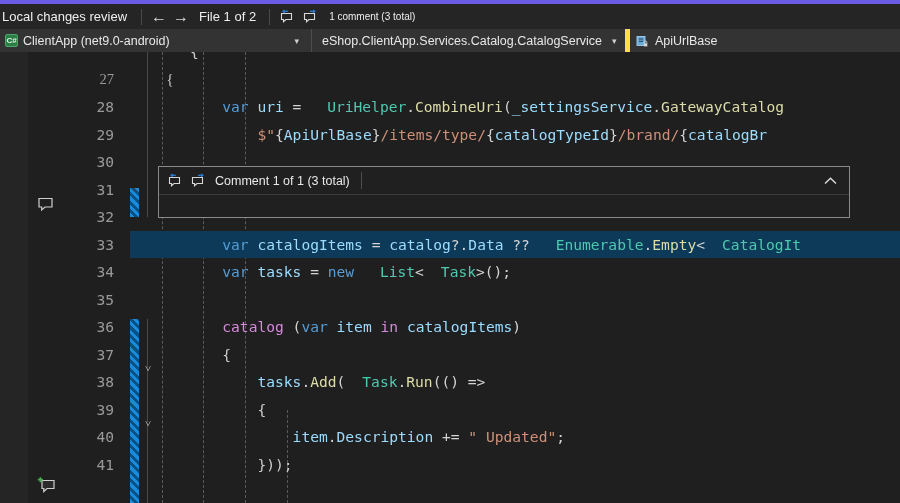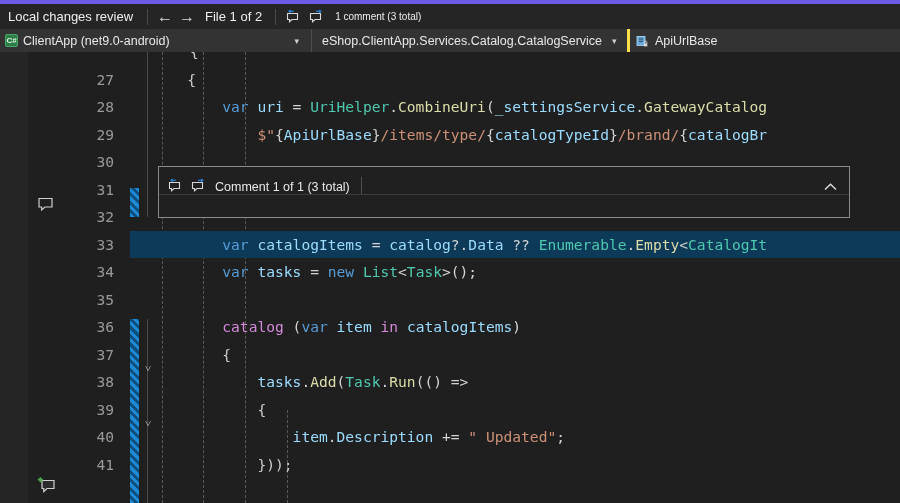--- a/index.html
+++ b/index.html
@@ -16,21 +16,20 @@
     position: absolute; top: 0; left: 0; width: 900px; height: 4px;
     background: #6b5ce7;
   }
 
   
   .review-bar {
     position: absolute; top: 4px; left: 0; width: 900px; height: 25px;
     background: #252526;
     display: flex; align-items: center;
     color: #e6e6e6; font-size: 13px;
-    padding-left: 6px;
   }
   .review-title { font-size: 13px; color: #eeeeee; padding: 0 8px 0 2px; }
   .vsep { width: 1px; height: 16px; background: #4a4a4a; margin: 0 6px; }
   .tb-btn {
     display: flex; align-items: center; justify-content: center;
     height: 20px; min-width: 22px; padding: 0 3px; color: #e0e0e0;
   }
   .arrow-glyph { font-size: 16px; line-height: 16px; color: #dcdcdc; }
   .file-count { font-size: 13px; color: #eeeeee; padding: 0 7px; }
   .comment-count { font-size: 10px; color: #eeeeee; padding-left: 7px; }
@@ -46,21 +45,21 @@
   }
   .nav-combo {
     display: flex; align-items: center; height: 23px;
     padding: 0 4px 0 5px;
   }
   .nav-combo .label { margin-left: 5px; white-space: nowrap; }
   .nav-caret {
     color: #cfcfcf; font-size: 9px; margin-left: auto; padding: 0 8px 0 10px;
   }
   .combo-proj { width: 312px; border-right: 1px solid #4d4d4d; }
-  .combo-type { width: 318px; border-right: 3px solid #fde047; }
+  .combo-type { width: 318px; border-right: 5px solid #fde047; }
   .combo-member { flex: 1; }
 
   
   .cs-icon {
     width: 13px; height: 13px; border-radius: 2px;
     background: #2d7d46; border: 1px solid #49a76a;
     display: flex; align-items: center; justify-content: center;
     color: #d9f5e2; font-size: 8px; font-weight: bold; line-height: 1;
     flex: none;
   }
@@ -110,35 +109,35 @@
   }
 
   
   .iguide {
     position: absolute; width: 0; border-left: 1px dashed #5a5a5a;
   }
 
   
   .kw   { color: #569cd6; }   
   .ctl  { color: #d38ad8; }   
-  .type { color: #4ec9b0; }   
+  .type { color: #4ec9b0; margin-left: 17px; }   
   .meth { color: #dcdcaa; }   
   .id   { color: #9cdcfe; }   
   .str  { color: #ce9178; }   
   .op   { color: #d4d4d4; }   
   .pun  { color: #cccccc; }
 
   
   .comment-popup {
     position: absolute; left: 158px; top: 166px; width: 692px;
     background: #202020; border: 1px solid #8a8a8a;
     z-index: 50;
   }
   .cp-header {
-    height: 28px; display: flex; align-items: flex-end;
+    height: 28px; display: flex; align-items: center;
     padding: 0 8px 0 8px; border-bottom: 1px solid #3c3c3c;
     font-family: "Liberation Sans", sans-serif;
   }
   .cp-header .title {
     font-size: 12.5px; color: #e8e8e8; padding-left: 8px;
   }
   .cp-header .hsep { width: 1px; height: 17px; background: #4d4d4d; margin-left: 11px; }
   .cp-collapse { margin-left: auto; color: #dddddd; padding-right: 2px; }
   .cp-body { padding: 10px 14px 12px 14px; }
   .cp-author-row { display: flex; align-items: center; }
@@ -231,21 +230,21 @@
     <div class="changebar" style="top:136px; height:29px;"></div>
     <div class="changebar" style="top:267px; height:184px;"></div>
 
     <div class="fold-line" style="top:0; height:165px;"></div>
     <div class="fold-line" style="top:267px; height:184px;"></div>
 
     <div class="code-rows" id="code-rows">
         <div class="row" style="position: absolute; left: 0px; top: -14px; width: 900px;">
           <div class="codetext" style="left: 190px;"><span class="pun">{</span></div>
         </div>
-        <div class="row" style="position: absolute; left: 0px; top: 13.5px; width: 900px;">
+        <div class="row" style="position: absolute; left: 0px; top: 13.5px; width: 900px; font-family: Liberation Serif, serif;">
           <div class="lineno">27</div>
           <div class="codetext"><span class="pun">    {</span></div>
         </div>
         <div class="row" style="position: absolute; left: 0px; top: 41px; width: 900px;">
           <div class="lineno">28</div>
           <div class="codetext"><span class="op">        </span><span class="kw">var</span><span class="op"> </span><span class="id">uri</span><span class="op"> = </span><span class="type">UriHelper</span><span class="op">.</span><span class="meth">CombineUri</span><span class="op">(</span><span class="id">_settingsService</span><span class="op">.</span><span class="meth">GatewayCatalog</span></div>
         </div>
         <div class="row" style="position: absolute; left: 0px; top: 68.5px; width: 868px;">
           <div class="lineno">29</div>
           <div class="codetext"><span class="op">            </span><span class="str">$"</span><span class="op">{</span><span class="id">ApiUrlBase</span><span class="op">}</span><span class="str">/items/type/</span><span class="op">{</span><span class="id">catalogTypeId</span><span class="op">}</span><span class="str">/brand/</span><span class="op">{</span><span class="id">catalogBr</span></div>

